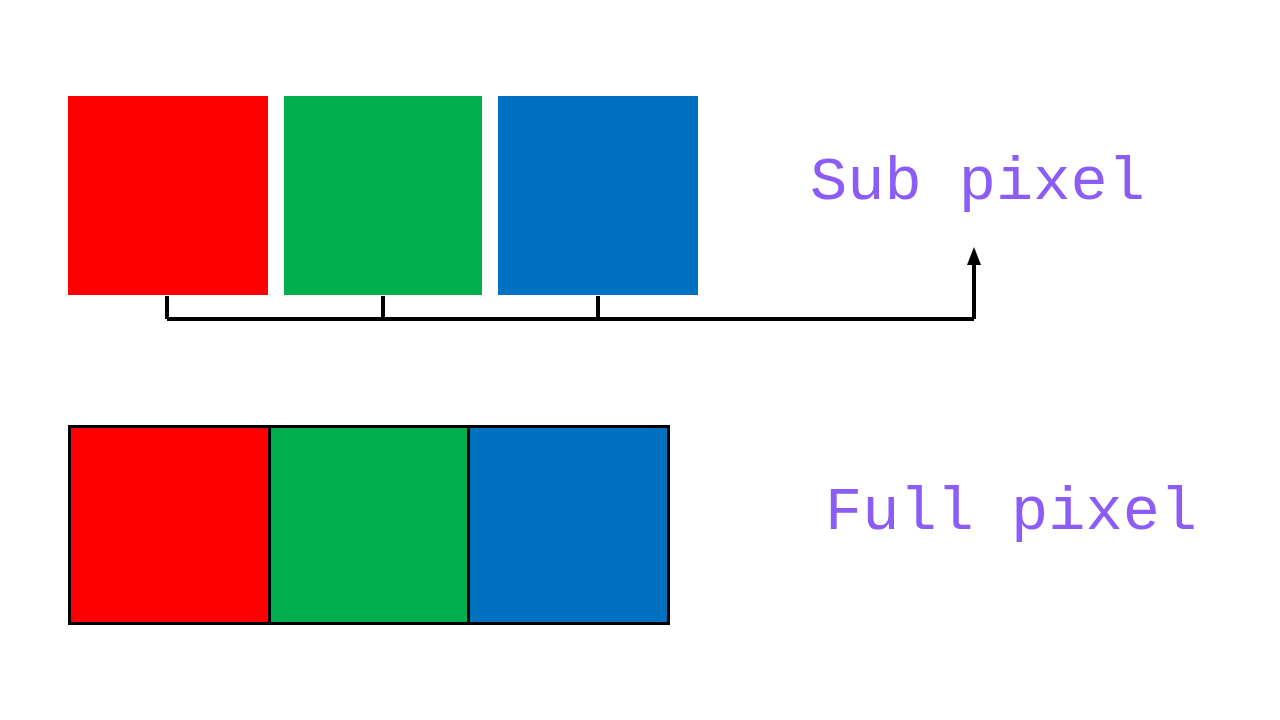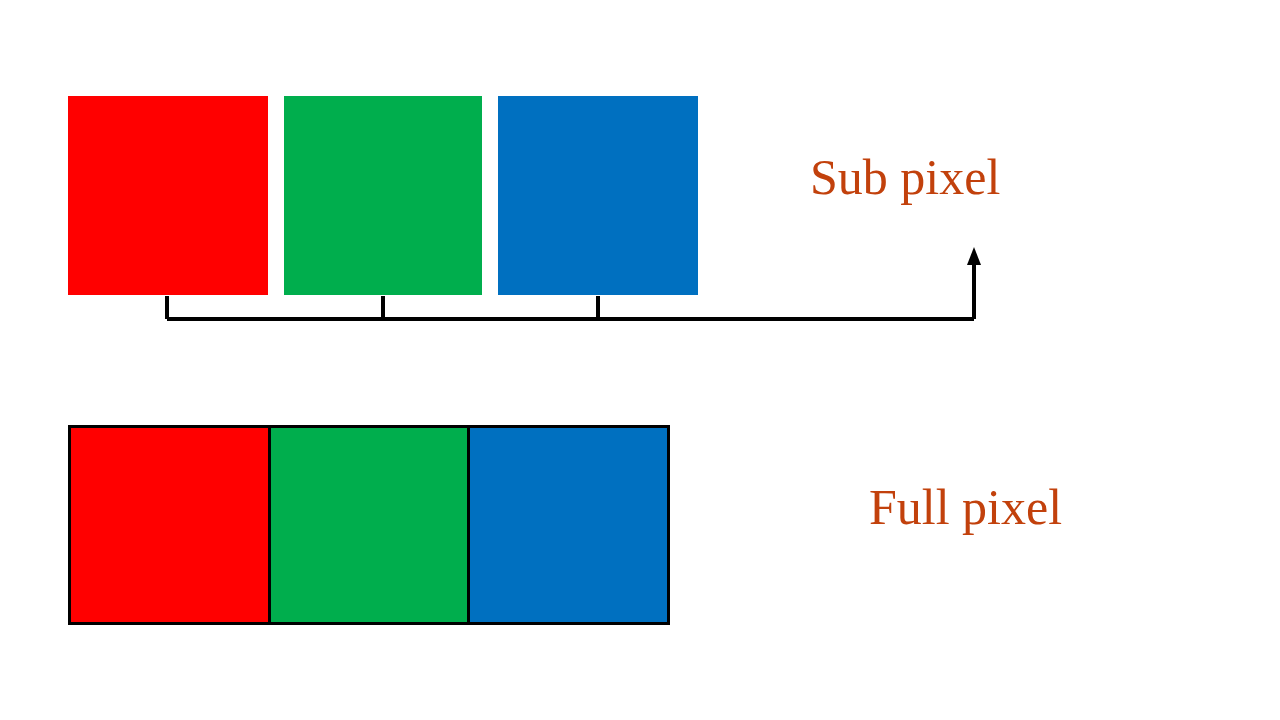--- a/index.html
+++ b/index.html
@@ -39,23 +39,23 @@
   .fullpixel-swatch {
     flex: 1 1 0;
     box-sizing: border-box;
   }
   .fullpixel-swatch + .fullpixel-swatch {
     border-left: 3px solid #000000;
   }
 
   .caption {
     position: absolute;
-    color: #c2410c;
-    font-family: Liberation Serif, serif;
-    font-size: 50px;
+    color: #8b5cf6;
+    font-family: Liberation Mono, monospace;
+    font-size: 62px;
     line-height: 1;
     white-space: nowrap;
     letter-spacing: 0px;
   }
 
   
   #connector {
     position: absolute;
     left: 0;
     top: 0;
@@ -94,16 +94,16 @@
   </div>
 
   <div>
 
     <div class="fullpixel-group" style="left:68px; top:425px; width:602px; height:200px;">
       <div class="fullpixel-swatch" style="background:#FF0000;"></div>
       <div class="fullpixel-swatch" style="background:#00AE4D;"></div>
       <div class="fullpixel-swatch" style="background:#0070C0;"></div>
     </div>
 
-    <div class="caption" style="left:869px; top:482px;">Full pixel</div>
+    <div class="caption" style="left:825px; top:482px;">Full pixel</div>
   </div>
 
 </div>
 
 </body></html>

